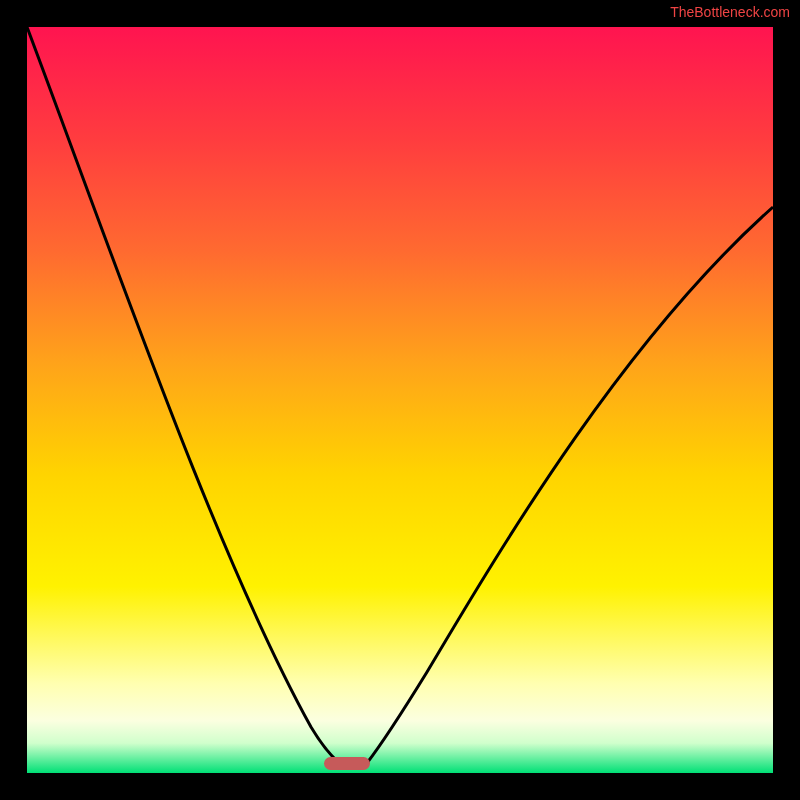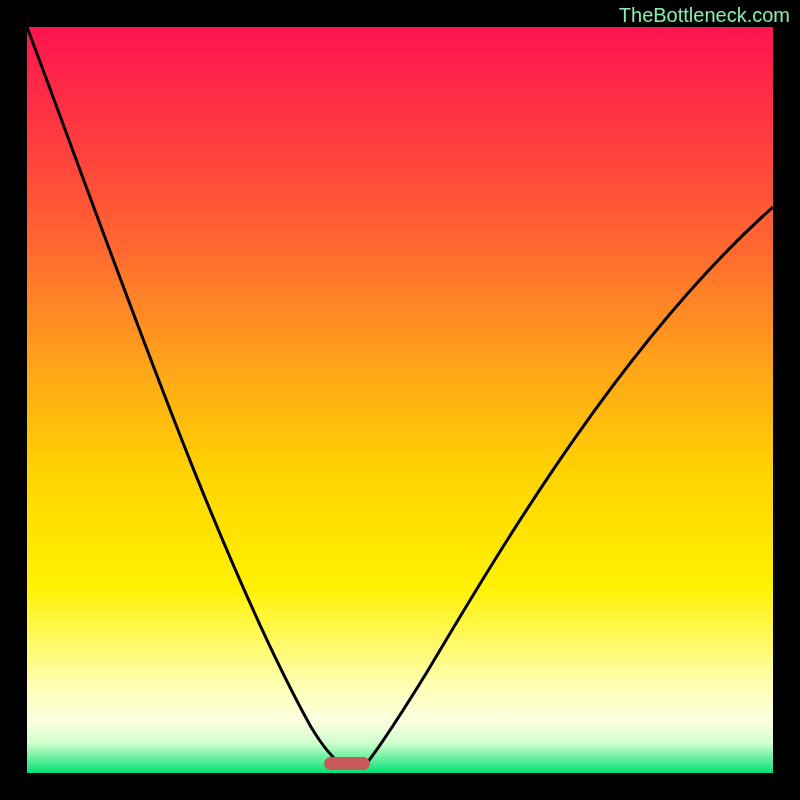--- a/index.html
+++ b/index.html
@@ -43,23 +43,23 @@
   height: 13px;
   background: #c65a5a;
   border-radius: 7px;
   left: 297px;
   top: 730px;
 }
 .attribution {
   position: absolute;
   top: 4px;
   right: 10px;
-  color: #86efac;
+  color: #ef4444;
   font-family: Arial, Helvetica, sans-serif;
-  font-size: 20px;
+  font-size: 14px;
   font-weight: 500;
 }
 </style>
 </head>
 <body>
 
 <div class="frame">
   <div class="gradient"></div>
 
   <svg class="curve" viewBox="0 0 746 746">

